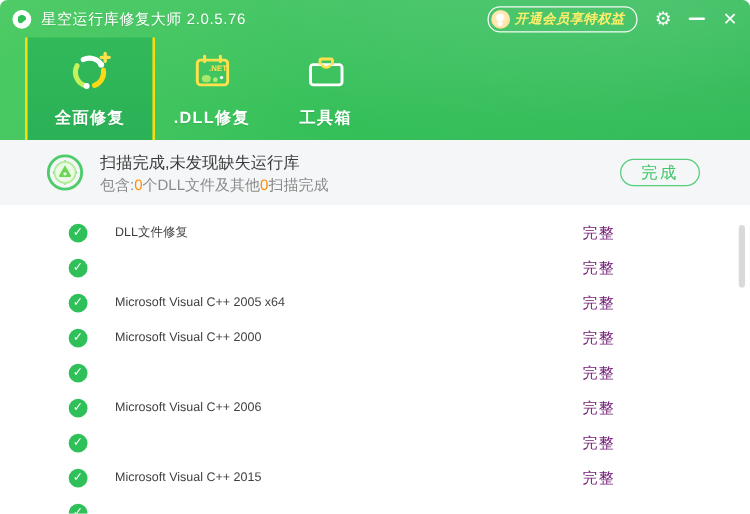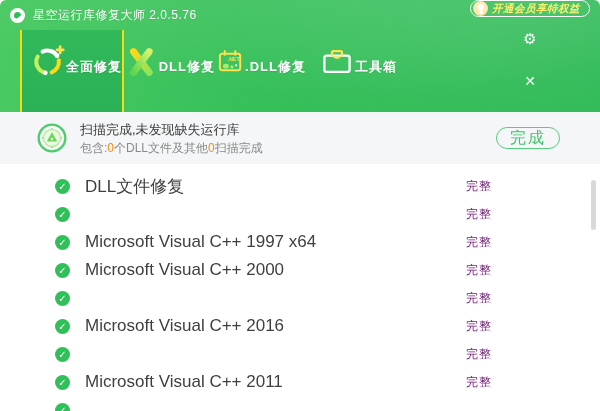--- a/index.html
+++ b/index.html
@@ -13,58 +13,58 @@
   .header::before{content:"";position:absolute;left:-120px;top:-160px;width:840px;height:260px;
     border-radius:50%;background:radial-gradient(ellipse at 55% 40%,rgba(255,255,255,.12),rgba(255,255,255,0) 70%);}
   .header::after{content:"";position:absolute;right:-200px;top:-60px;width:620px;height:230px;border-radius:50%;
     background:radial-gradient(ellipse at 60% 30%,rgba(255,255,255,.10),rgba(255,255,255,0) 65%);}
 
   .titlebar{position:absolute;left:0;top:0;width:600px;height:30px;z-index:5;display:flex;align-items:center;}
   .app-logo{width:15px;height:15px;margin-left:10px;border-radius:50%;background:#fff;position:relative;flex:0 0 auto;}
   .app-logo::after{content:"";position:absolute;left:4px;top:4px;width:7px;height:7px;border-radius:50%;
     background:#2fbd58;clip-path:polygon(0 0,100% 0,100% 55%,45% 100%,0 100%);}
   .app-title{color:#fff;font-size:12px;margin-left:8px;letter-spacing:.5px;text-shadow:0 1px 1px rgba(0,0,0,.08);}
-  .win-right{position:absolute;right:10px;top:0;height:30px;display:flex;align-items:center;gap:14px;z-index:6;flex-direction:column;}
+  .win-right{position:absolute;right:10px;top:0;height:30px;display:flex;align-items:center;gap:14px;z-index:6;}
   .vip-badge{display:flex;align-items:center;height:19px;border:1px solid rgba(255,255,255,.95);
     border-radius:10px;padding:0 9px 0 2px;cursor:pointer;}
   .vip-avatar{width:15px;height:15px;border-radius:50%;background:radial-gradient(circle at 50% 40%,#fff3cf,#ffd98c);
     margin-right:4px;position:relative;}
   .vip-avatar::after{content:"";position:absolute;left:4.5px;top:3px;width:6px;height:6px;border-radius:50%;background:#fff;box-shadow:0 5px 0 -1px #fff;}
   .vip-text{font-size:10.5px;font-weight:bold;font-style:italic;color:#ffef6a;letter-spacing:.5px;white-space:nowrap;}
   .tb-icon{color:#fff;line-height:1;cursor:pointer;}
   .gear{font-size:15px;}
   .min-bar{width:13px;height:2px;background:#fff;border-radius:1px;cursor:pointer;}
   .close-x{font-size:14px;font-weight:bold;}
 
   
   .tabbar{position:absolute;left:20px;top:30px;height:82px;display:flex;z-index:4;}
-  .tab{width:91px;height:82px;display:flex;flex-direction:row;align-items:center;justify-content:flex-end;
+  .tab{width:91px;height:82px;display:flex;flex-direction:column;align-items:center;justify-content:flex-end;
     padding-bottom:9px;box-sizing:border-box;cursor:pointer;}
   .tab svg{width:36px;height:36px;margin-bottom:9px;}
   .tab-label{color:#fff;font-size:13px;font-weight:bold;letter-spacing:1px;text-shadow:0 1px 1px rgba(0,0,0,.10);white-space:nowrap;}
   .tab.active{background:linear-gradient(180deg,#31b95a,#2bb156);
     border-left:2px solid #f7dd0c;border-right:2px solid #f7dd0c;width:104px;}
 
   
   .status{position:absolute;left:0;top:112px;width:600px;height:52px;background:#f5f6f7;z-index:3;}
   .status-icon{position:absolute;left:36px;top:10px;width:32px;height:32px;}
   .status-lines{position:absolute;left:80px;top:8px;}
   .status-line1{font-size:13px;color:#3c3c3c;line-height:19px;}
   .status-line2{font-size:12px;color:#8a8a8a;line-height:18px;}
   .num-orange{color:#ff8a00;}
   .done-btn{position:absolute;right:40px;top:15px;width:64px;height:22px;border:1px solid #55cd7c;border-radius:12px;
-    background:transparent;color:#3ec469;font-size:16px;display:flex;align-items:center;justify-content:center;
+    background:transparent;color:#3ec469;font-size:13px;display:flex;align-items:center;justify-content:center;
     letter-spacing:2px;cursor:pointer;box-sizing:border-box;}
 
   
   .list{position:absolute;left:0;top:164px;width:600px;height:247px;background:#fff;overflow:hidden;padding-top:8px;box-sizing:content-box;}
   .row{position:relative;height:28px;display:flex;align-items:center;}
   .check{width:15px;height:15px;border-radius:50%;background:#2fc05a;color:#fff;font-size:10px;font-weight:bold;
     display:flex;align-items:center;justify-content:center;margin-left:55px;flex:0 0 auto;}
-  .row-name{font-size:17px;color:#3f3f3f;margin-left:15px;}
+  .row-name{font-size:10px;color:#3f3f3f;margin-left:22px;}
   .row-status{position:absolute;right:108px;font-size:12px;color:#701a75;letter-spacing:1px;}
   .scroll-thumb{position:absolute;right:4px;top:180px;width:5px;height:50px;border-radius:3px;background:#d9d9d9;z-index:8;}
 </style>
 </head>
 <body>
 
 <div class="window">
 
   <div class="header">
 
@@ -94,37 +94,20 @@
           <circle cx="30" cy="13" r="2.6" fill="#fff"></circle>
           <circle cx="17" cy="32" r="2.6" fill="#fff"></circle>
           <g stroke="#ffe14d" stroke-width="3" stroke-linecap="round">
             <path d="M33.5 3 v7"></path>
               <path d="M30 6.5 h7"></path>
           </g>
         </svg>
         <span class="tab-label">全面修复</span>
       </div>
 
-      <div class="tab">
-        <svg viewBox="0 0 40 40">
-          <defs>
-            <linearGradient id="gx1" x1="0" y1="0" x2="1" y2="1">
-              <stop offset="0" stop-color="#ffd816"></stop>
-                <stop offset="1" stop-color="#8ce65a"></stop>
-            </linearGradient>
-            <linearGradient id="gx2" x1="1" y1="0" x2="0" y2="1">
-              <stop offset="0" stop-color="#d6f46a"></stop>
-                <stop offset="1" stop-color="#5ed64e"></stop>
-            </linearGradient>
-          </defs>
-          <path d="M11 8 L29 32" stroke="url(#gx1)" stroke-width="8" stroke-linecap="round" fill="none"></path>
-          <path d="M29 8 L11 32" stroke="url(#gx2)" stroke-width="8" stroke-linecap="round" fill="none"></path>
-        </svg>
-        <span class="tab-label">DLL修复</span>
-      </div>
 
 
       <div class="tab">
         <svg viewBox="0 0 40 40">
           <rect x="6.5" y="9" width="27" height="22" rx="3" fill="none" stroke="#ffe14d" stroke-width="2.6"></rect>
           <path d="M13 5.5 v5" stroke="#ffe14d" stroke-width="2.6" stroke-linecap="round"></path>
           <path d="M27 5.5 v5" stroke="#ffe14d" stroke-width="2.6" stroke-linecap="round"></path>
           <text x="17" y="19" font-size="7" font-weight="bold" fill="#ffe14d" font-family="Liberation Sans, sans-serif">.NET</text>
           <ellipse cx="14.5" cy="25.5" rx="4" ry="3.2" fill="#a9ea6a"></ellipse>
           <circle cx="22.5" cy="26.5" r="2.2" fill="#a9ea6a"></circle>
@@ -173,49 +156,49 @@
       <span class="row-status">完整</span>
     </div>
 
     <div class="row">
       <div class="check">✓</div>
       <span class="row-status">完整</span>
     </div>
 
     <div class="row">
       <div class="check">✓</div>
-      <span class="row-name">Microsoft Visual C++ 1997 x64</span>
+      <span class="row-name">Microsoft Visual C++ 2005 x64</span>
       <span class="row-status">完整</span>
     </div>
 
     <div class="row">
       <div class="check">✓</div>
       <span class="row-name">Microsoft Visual C++ 2000</span>
       <span class="row-status">完整</span>
     </div>
 
     <div class="row">
       <div class="check">✓</div>
       <span class="row-status">完整</span>
     </div>
 
     <div class="row">
       <div class="check">✓</div>
-      <span class="row-name">Microsoft Visual C++ 2016</span>
-      <span class="row-status">完整</span>
-    </div>
-
-    <div class="row">
-      <div class="check">✓</div>
-      <span class="row-status">完整</span>
-    </div>
-
-    <div class="row">
-      <div class="check">✓</div>
-      <span class="row-name">Microsoft Visual C++ 2011</span>
+      <span class="row-name">Microsoft Visual C++ 2006</span>
+      <span class="row-status">完整</span>
+    </div>
+
+    <div class="row">
+      <div class="check">✓</div>
+      <span class="row-status">完整</span>
+    </div>
+
+    <div class="row">
+      <div class="check">✓</div>
+      <span class="row-name">Microsoft Visual C++ 2015</span>
       <span class="row-status">完整</span>
     </div>
   <div class="row" id="partial-row">
       <div class="check">✓</div>
     </div>
   </div>
 
   <div class="scroll-thumb"></div>
 </div>
 

